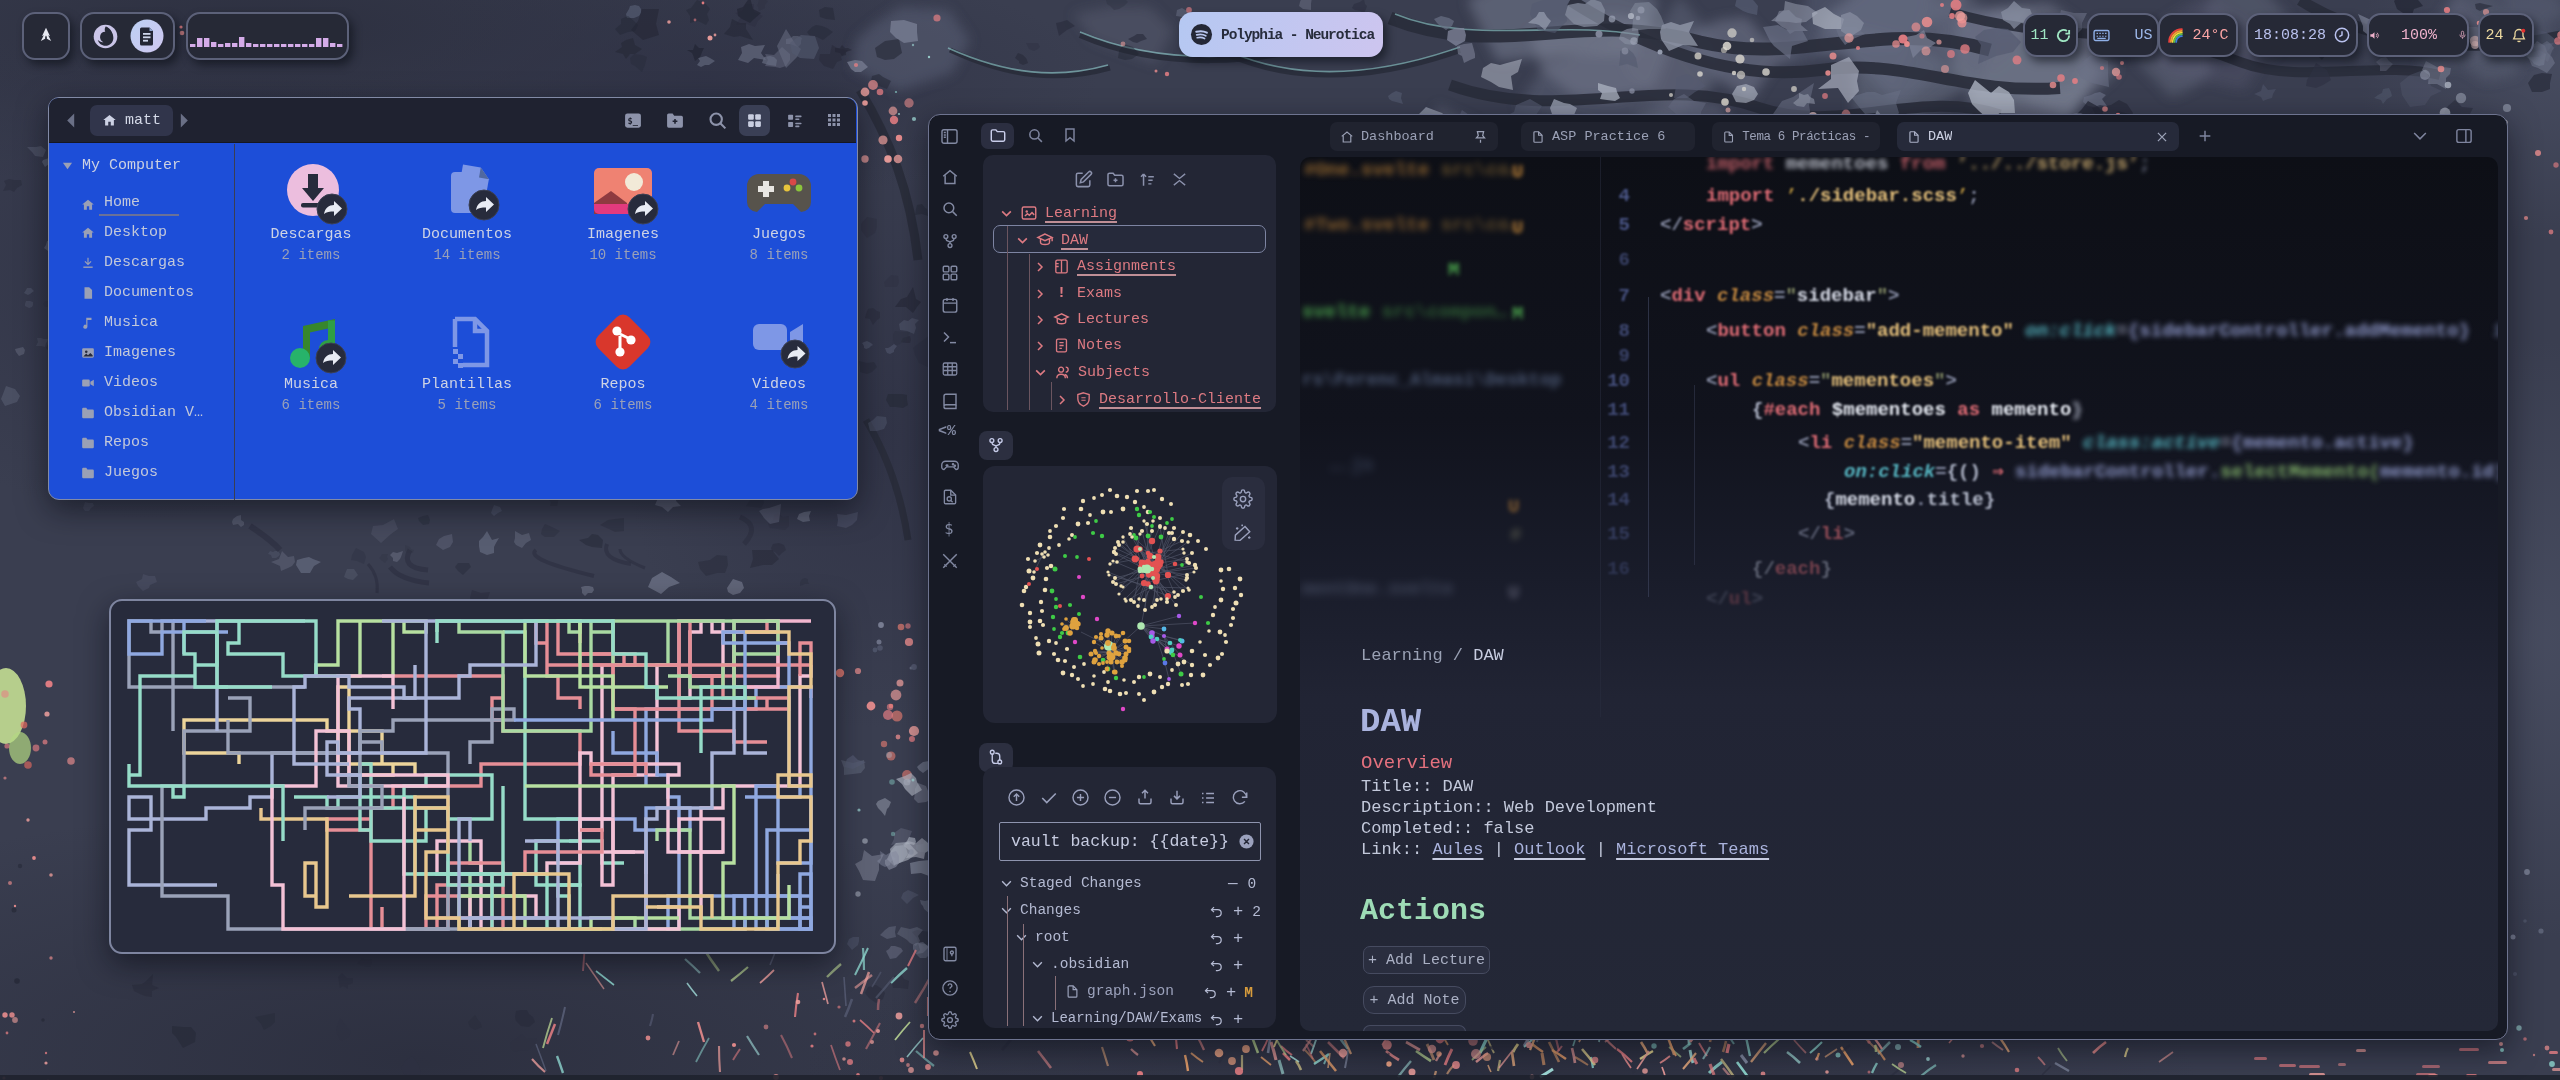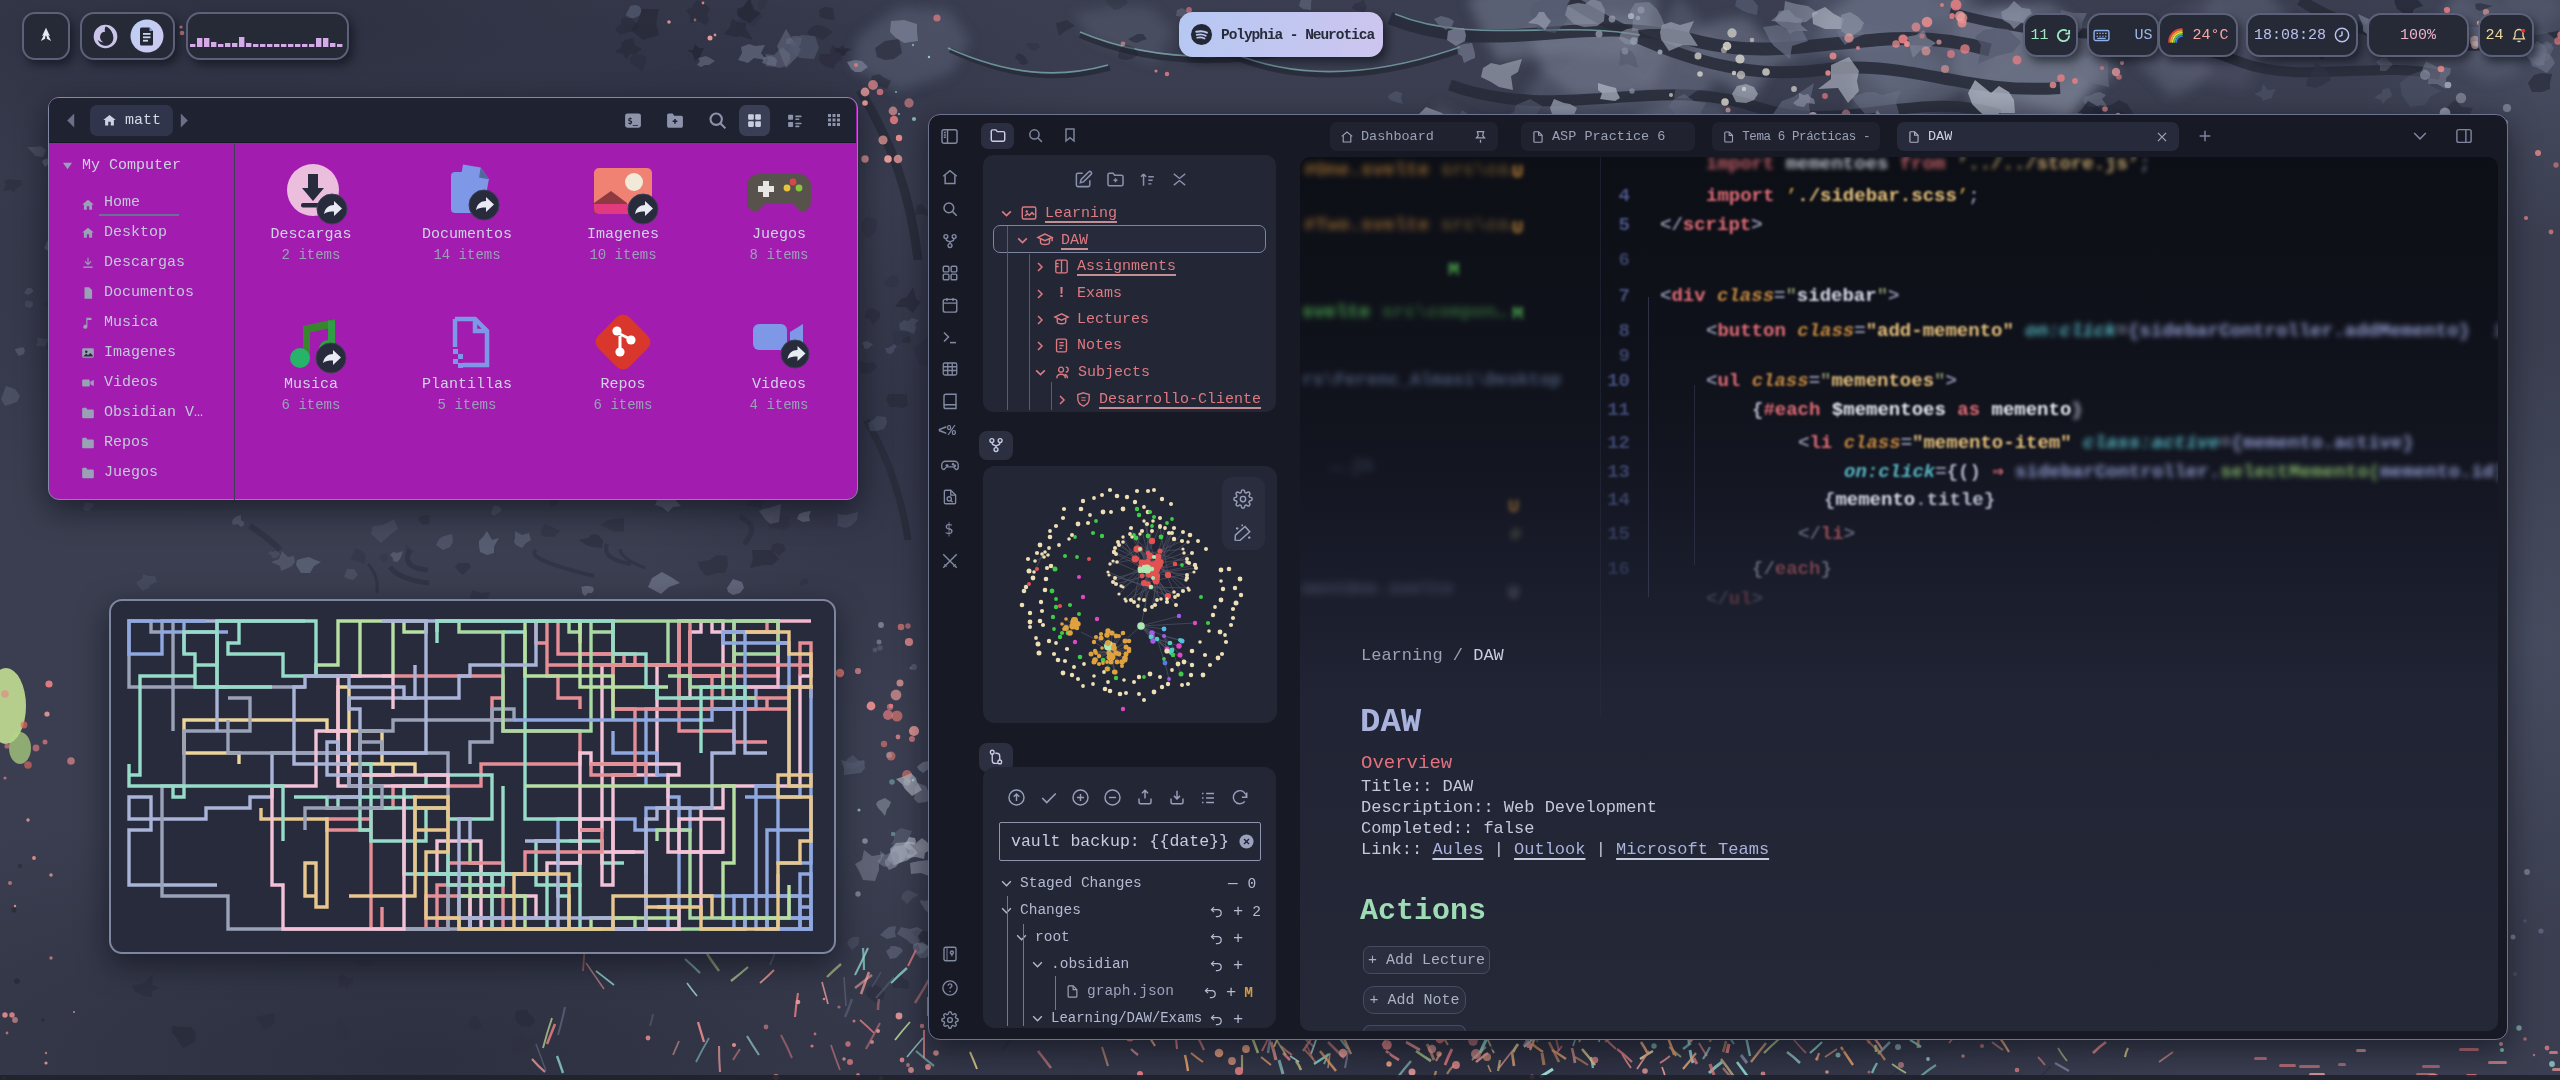--- a/index.html
+++ b/index.html
@@ -947,42 +947,42 @@
   </svg>
   <span style="color:#fca5a5;">24°C</span>
 </div>
 <div class="pill" style="left:2246px;top:13px;width:112px;height:44px;gap:8px;">
   <span style="color:#b9c1ee;">18:08:28</span>
   <svg width="16" height="16" viewBox="0 0 24 24" fill="none" stroke="#b9c1ee" stroke-width="2.2">
         <circle cx="12" cy="12" r="10"></circle>
         <path d="M12 6.5V12l-4 2.5"></path>
       </svg>
 </div>
-<div class="pill" style="left:2367px;top:13px;width:102px;height:44px;gap:21px;flex-direction:column;">
+<div class="pill" style="left:2367px;top:13px;width:102px;height:44px;gap:21px;">
   <svg width="17" height="17" viewBox="0 0 24 24" fill="#eeb1cb">
         <path d="M3 9v6h4l5 4V5L7 9H3z"></path>
         <path d="M15.5 8.5a5 5 0 0 1 0 7" stroke="#eeb1cb" stroke-width="1.8" fill="none"></path>
         <path d="M18 6a8.5 8.5 0 0 1 0 12" stroke="#eeb1cb" stroke-width="1.8" fill="none"></path>
       </svg>
   <span style="color:#eeb1cb;">100%</span>
   <svg width="14" height="16" viewBox="0 0 24 24" fill="none" stroke="#eeb1cb" stroke-width="2">
         <rect x="9" y="2" width="6" height="12" rx="3"></rect>
         <path d="M5 11a7 7 0 0 0 14 0M12 18v4"></path>
       </svg>
 </div>
 <div class="pill" style="left:2478px;top:13px;width:56px;height:44px;gap:7px;">
   <span style="color:#ecd9a0;">24</span>
   <svg width="16" height="17" viewBox="0 0 24 24">
         <path d="M12 3a6 6 0 0 0-6 6v4l-2 4h16l-2-4V9a6 6 0 0 0-6-6z" fill="none" stroke="#e8d49c" stroke-width="2"></path>
         <path d="M10 20a2.2 2.2 0 0 0 4 0" fill="none" stroke="#e8d49c" stroke-width="2"></path>
         <circle cx="18.5" cy="5" r="3" fill="#e03030"></circle>
       </svg>
 </div>
 
-<div class="win" style="left:48px;top:97px;width:810px;height:403px;background:#a21caf;border:1.5px solid #828aa6;">
+<div class="win" style="left:48px;top:97px;width:810px;height:403px;background:#1d4ed8;border:1.5px solid #828aa6;">
   <div class="abs" style="left:0;top:0;width:807px;height:45px;background:#1f2230;border-radius:9px 9px 0 0;border-bottom:1px solid #151722;"></div>
 
   <svg class="abs" style="left:14px;top:14px" width="14" height="17" viewBox="0 0 10 12">
         <path d="M8 1 L3 6 L8 11 Z" fill="#6a7086"></path>
       </svg>
   <div class="abs" style="left:41px;top:7px;width:83px;height:31px;background:#31354b;border-radius:7px;display:flex;align-items:center;justify-content:center;gap:8px;">
     <svg width="15" height="15" viewBox="0 0 24 24" fill="#cdd2e4">
           <path d="M12 3 L2 11 h3 v9 h5 v-6 h4 v6 h5 v-9 h3 Z"></path>
         </svg>
     <span style="color:#d5dae8;font-size:15px;">matt</span>

